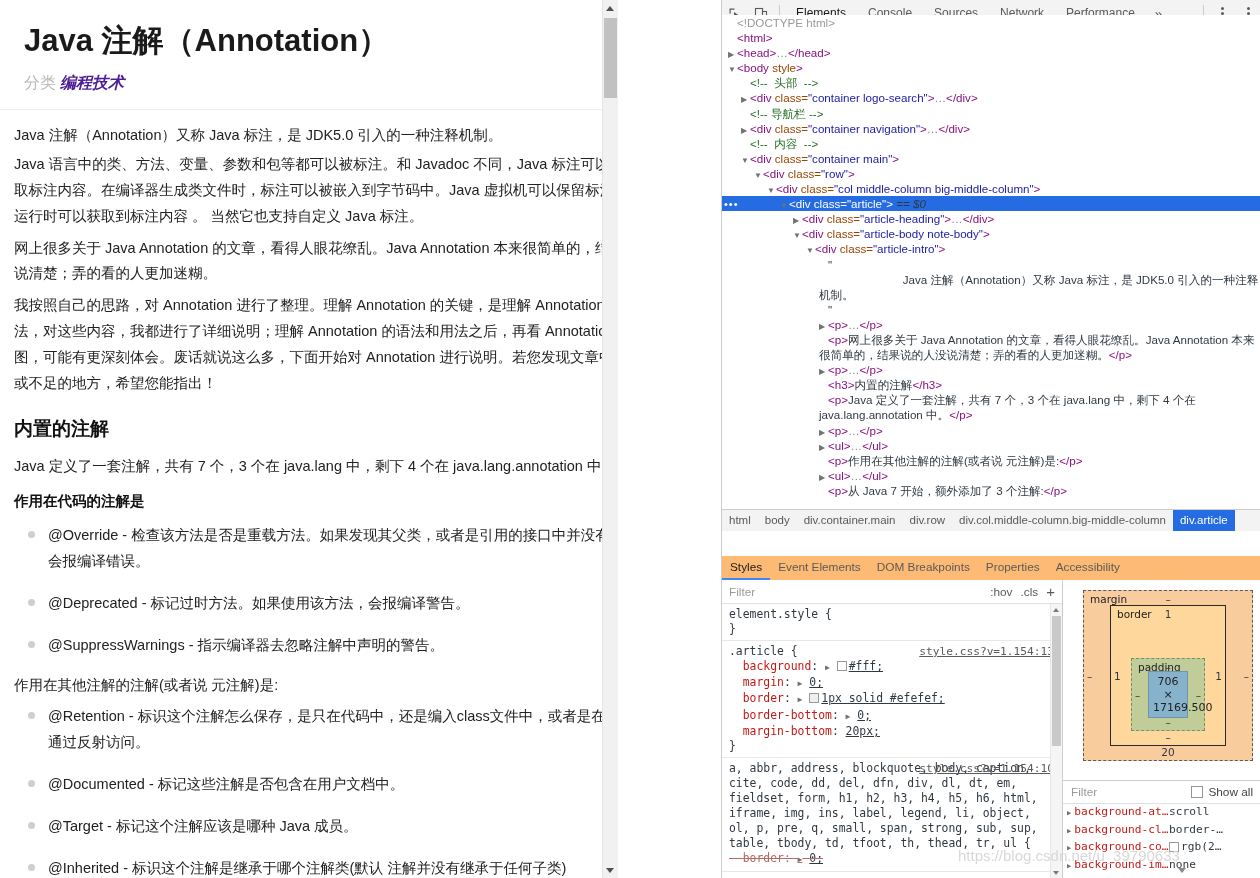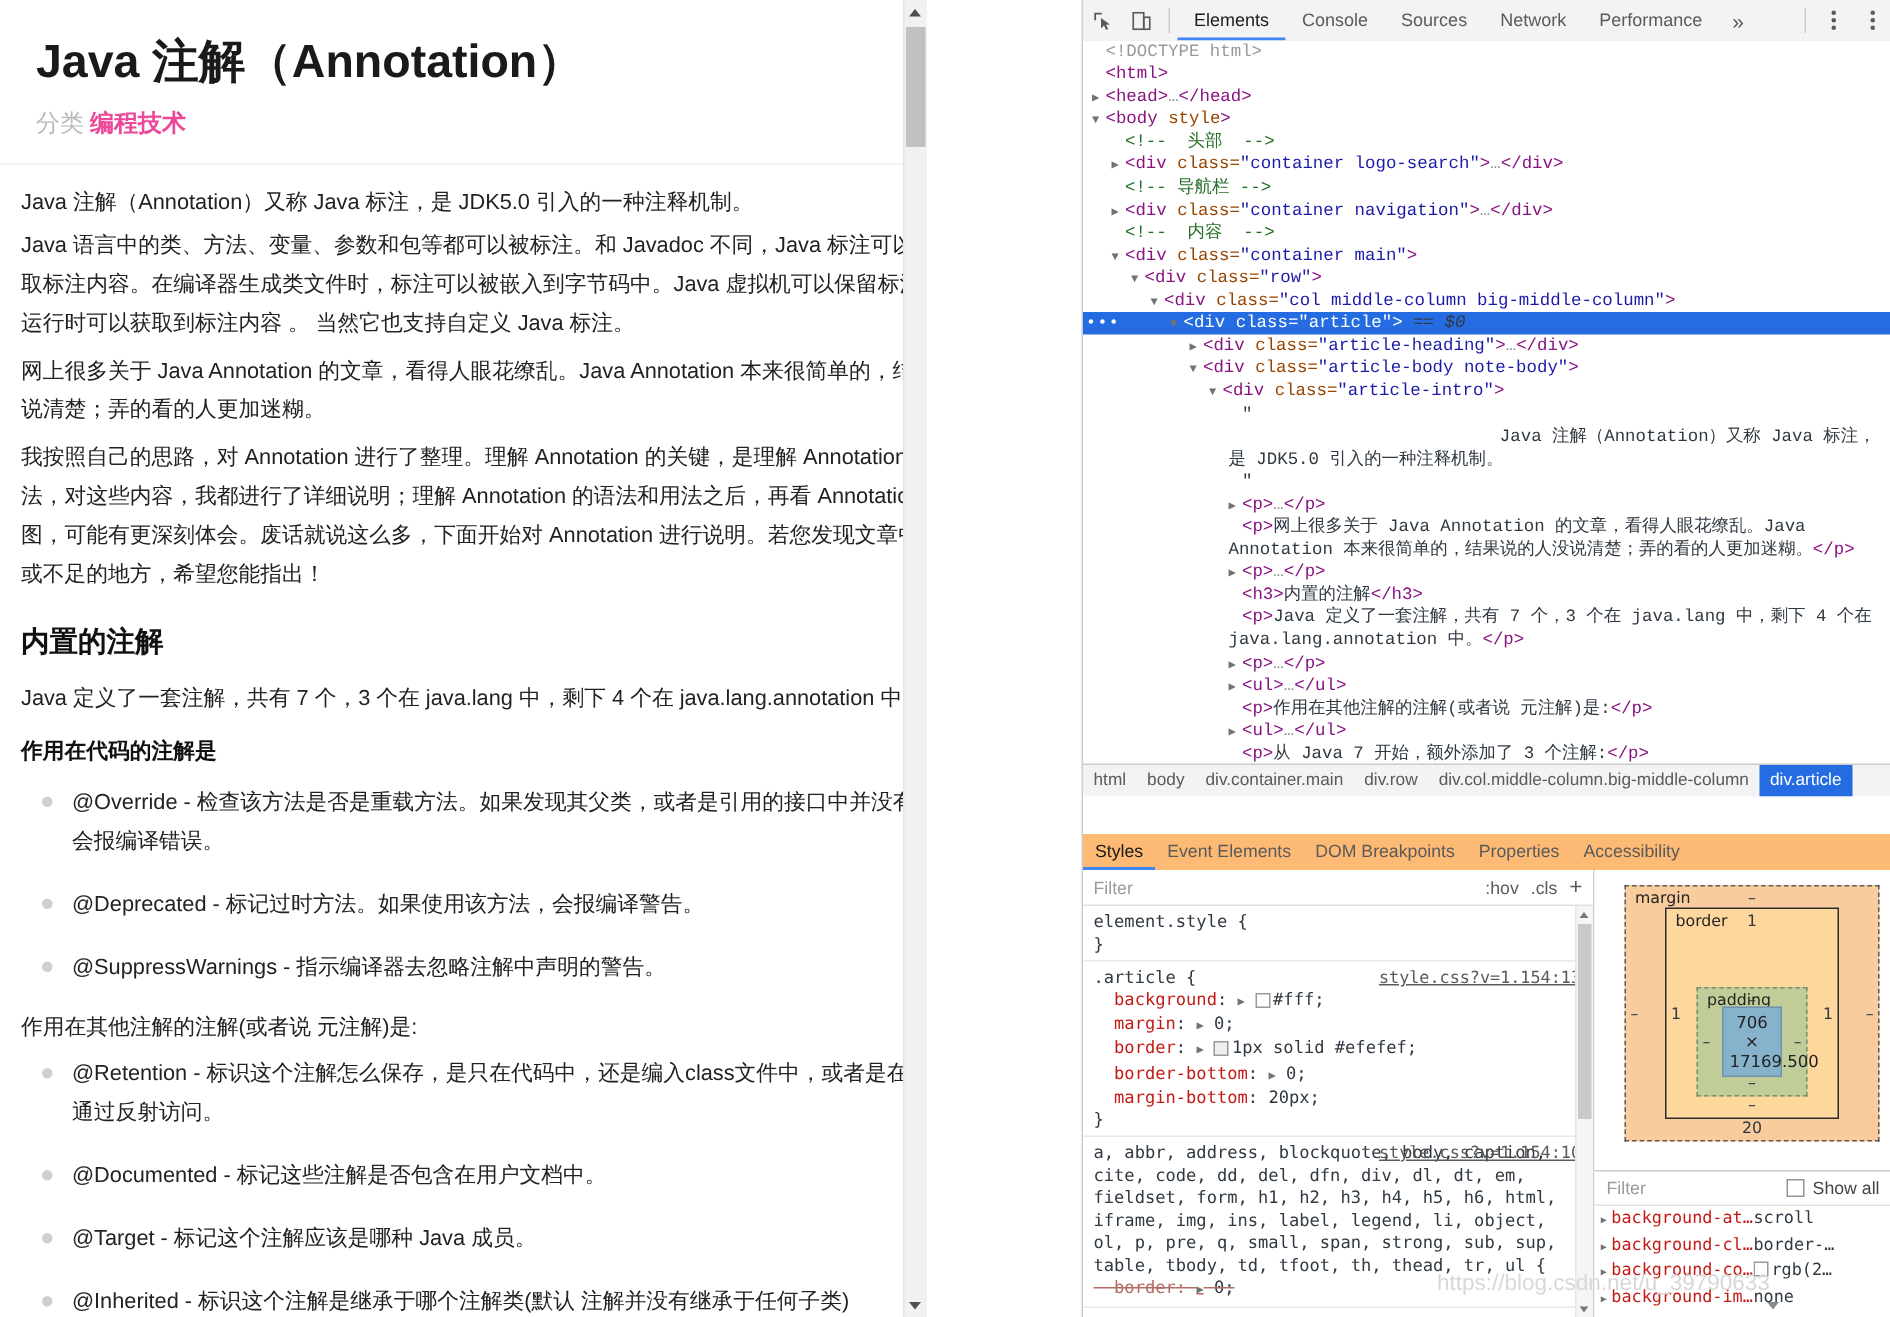--- a/index.html
+++ b/index.html
@@ -22,21 +22,21 @@
     padding:22px 24px 18px 24px;
     border-bottom:1px solid #efefef;
     background:#fff;
   }
   .art-title{
     font-size:31px;font-weight:bold;color:#1a1a1a;letter-spacing:0px;
     margin:0 0 14px 0;line-height:1.25;
   }
   .art-meta{font-size:16px;line-height:1;}
   .art-meta .cat-label{color:#b9b9b9;margin-right:4px;}
-  .art-meta .cat-value{color:#ec4899;font-weight:bold;}
+  .art-meta .cat-value{color:#4c1d95;font-weight:bold;font-style:italic;}
 
   .art-body{padding:14px 22px 0 14px;font-size:14.5px;color:#333;}
   .art-body p{margin:0 0 6px 0;line-height:1.78;color:#222;}
   .art-body p.tight{line-height:1.55;}
   .art-body h3{
     font-size:19px;font-weight:bold;color:#111;margin:20px 0 12px 0;line-height:1.4;
   }
   .art-body h4{
     font-size:14.5px;font-weight:bold;color:#111;margin:14px 0 10px 0;line-height:1.4;
   }
@@ -111,23 +111,23 @@
   }
   .dt-tab.active{color:#1a1a1a;border-bottom:2px solid #4285f4;}
   .dt-more{display:flex;align-items:center;padding:0 9px;color:#5a5a5a;font-size:14px;}
   .kebab{
     width:14px;display:flex;flex-direction:column;align-items:center;justify-content:center;gap:2px;
   }
   .kebab i{width:3px;height:3px;background:#5a5a5a;border-radius:50%;display:block;}
 
   
   #dom-tree{
-    position:absolute;left:0;top:27px;width:539px;height:482px;
+    position:absolute;left:0;top:15px;width:539px;height:482px;
     overflow:hidden;background:#fff;
-    font-family:Liberation Mono, monospace;font-size:11.6px;line-height:15.1px;
+    font-family:Liberation Sans, sans-serif;font-size:11.6px;line-height:15.1px;
     color:#303942;
     white-space:pre;
   }
   #dom-tree .ln{position:relative;height:15.1px;padding-left:6px;}
   #dom-tree .ln.two{height:30.2px;white-space:pre-wrap;}
   #dom-tree .ln.sel{background:#256ce3;color:#fff;}
   #dom-tree .ln.sel .tag,#dom-tree .ln.sel .attr,#dom-tree .ln.sel .val,
   #dom-tree .ln.sel .punc{color:#fff;}
   .tag{color:#881280;}
   .attr{color:#994500;}
@@ -202,21 +202,21 @@
   .css-block{
     font-family:"DejaVu Sans Mono",monospace;font-size:11.4px;line-height:15.1px;
     color:#303942;padding:3px 7px;border-bottom:1px solid #e8e8e8;position:relative;
     white-space:pre-wrap;
   }
   .css-block .src{
     position:absolute;right:8px;top:3px;color:#5a5a5a;text-decoration:underline;
     font-size:11.2px;
   }
   .prop{color:#c41a16;}
-  .pval{color:#303942;}
+  .pval{color:#303942;text-decoration:underline;}
   .sel-css{color:#303942;}
   .strike{text-decoration:line-through;color:#b36b66;}
   .strike .prop{color:#b36b66;}
   .arrow-r{color:#727272;font-size:8px;}
   .swatch{
     display:inline-block;width:8px;height:8px;border:1px solid #999;background:#fff;
     vertical-align:middle;margin:0 2px 1px 0;
   }
   #styles-scroll{
     position:absolute;right:0;top:24px;width:11px;height:274px;background:#f5f5f5;

